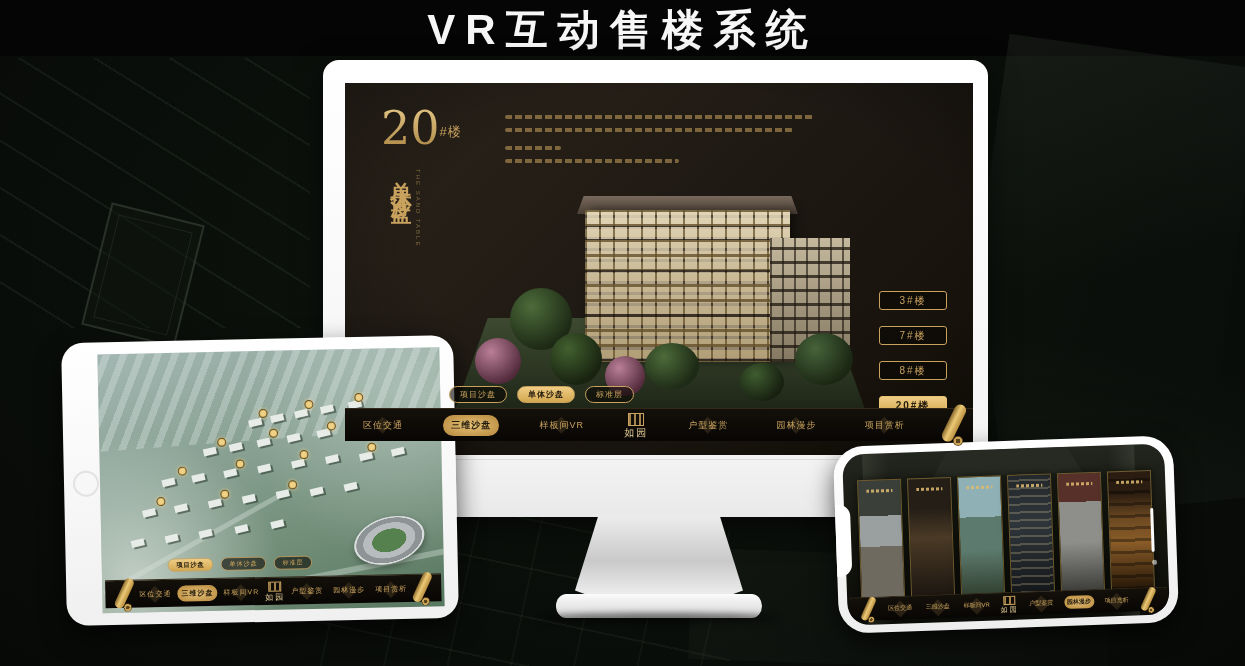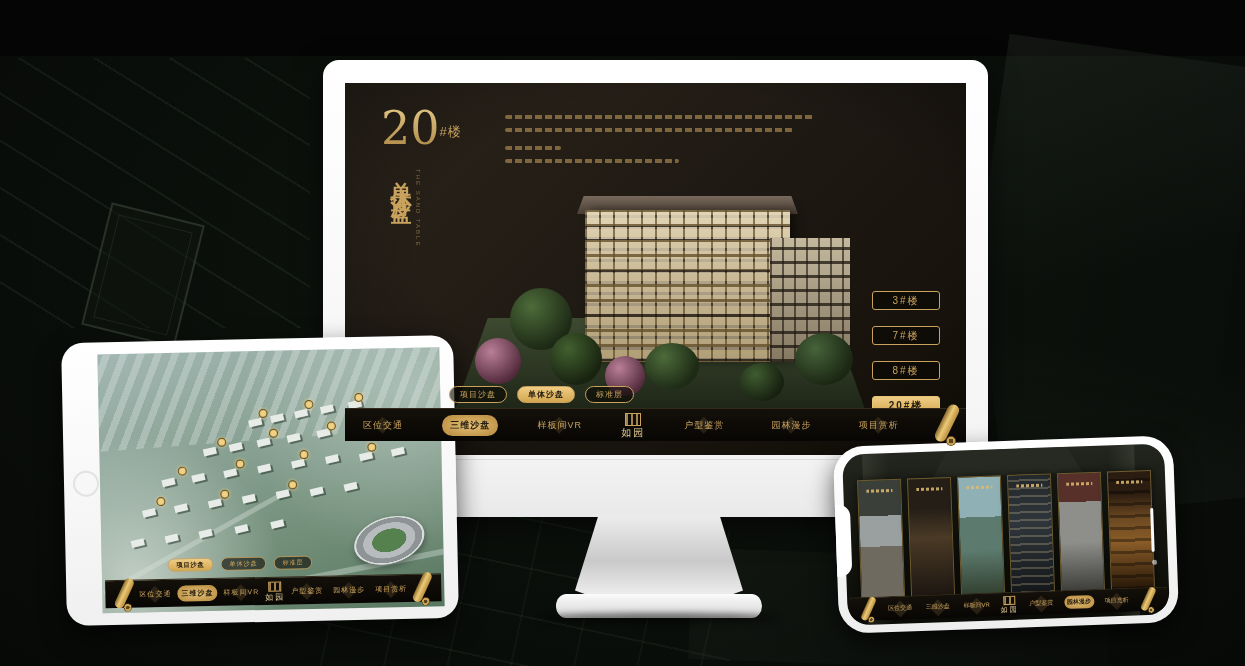--- a/index.html
+++ b/index.html
@@ -39,21 +39,21 @@
     border-radius:50%;background:radial-gradient(circle,#5b451d 0 30%,#caa255 31% 60%,#6b5123 61%);}
   .logo-box{text-align:center;line-height:1;}
   .logo-emblem{width:14px;height:11px;margin:0 auto 2px;border:1px solid var(--gold);
     background:repeating-linear-gradient(90deg,rgba(201,162,94,.8) 0 2px,transparent 2px 5px);}
   .logo-text{color:#e3cc96;letter-spacing:2px;}
   
   .monitor{position:absolute;left:323px;top:60px;width:665px;height:457px;border-radius:16px;
     background:linear-gradient(180deg,#ffffff 0%,#f4f4f4 86%,#e9e9e9 100%);
     box-shadow:0 10px 30px rgba(0,0,0,.6);}
   .monitor-screen{position:absolute;left:22px;top:23px;width:621px;height:372px;overflow:hidden;
-    background:linear-gradient(135deg,#2b241b 0%,#1d1812 55%,#141008 100%);}
+    background:linear-gradient(135deg,#2b241b 0%,#1d1812 55%,#141008 100%);padding-left:7px;}
   .monitor-screen::after{content:"";position:absolute;inset:0;
     background:radial-gradient(ellipse at 55% 45%,transparent 55%,rgba(0,0,0,.45) 100%);}
   .chin-line{position:absolute;left:22px;top:399px;width:621px;height:1px;background:#dcdcdc;}
   .stand-neck{position:absolute;left:575px;top:515px;width:168px;height:84px;
     clip-path:polygon(14% 0,86% 0,100% 90%,86% 100%,14% 100%,0 90%);
     background:linear-gradient(180deg,#ededed,#c9c9c9 55%,#f2f2f2);}
   .stand-base{position:absolute;left:556px;top:594px;width:206px;height:24px;
     border-radius:12px/14px;background:linear-gradient(#fbfbfb,#d5d5d5);}
   .stand-shadow{position:absolute;left:540px;top:613px;width:240px;height:10px;border-radius:50%;
     background:rgba(0,0,0,.5);filter:blur(3px);}
@@ -187,20 +187,21 @@
 <div id="stage">
 
   <div class="title-strip bg-el"></div>
   <div class="bg-el bg-lines1"></div>
   <div class="bg-el bg-frame"></div>
   <div class="bg-el bg-map"></div>
   <div class="bg-el bg-shot1"></div>
   <div class="bg-el bg-shot2"></div>
   <div class="bg-el bg-shot3"></div>
 
+  <div class="main-title">VR互动售楼系统</div>
 
   <div class="monitor">
     <div class="monitor-screen">
 
       <div class="headline">
         <span class="hl-num">20</span><span class="hl-suffix">#楼</span>
       </div>
       <div class="hl-vert">单体沙盘</div>
       <div class="hl-vert-en">THE SAND TABLE</div>
 

